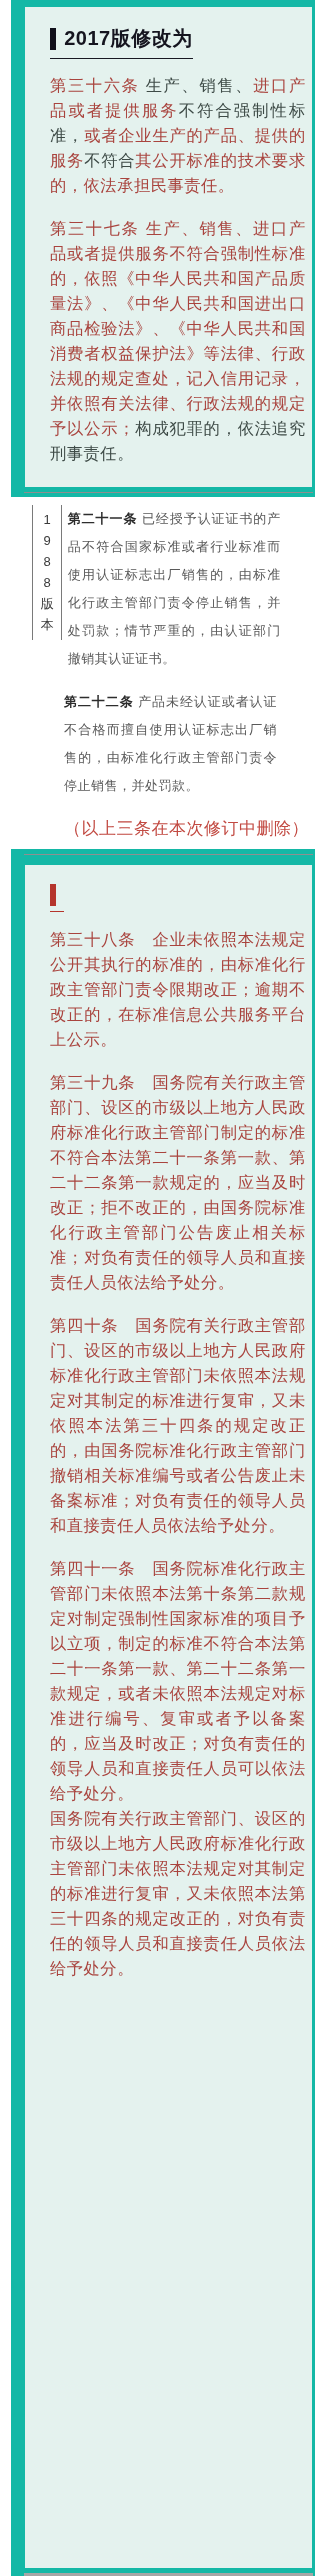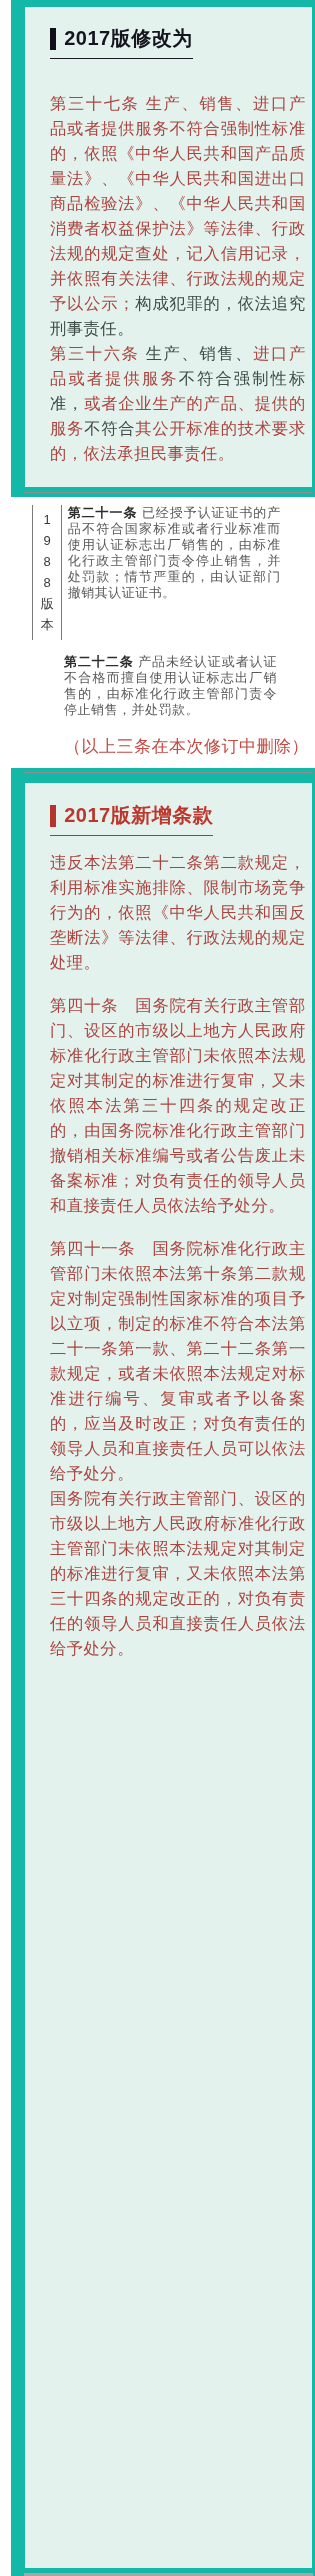--- a/index.html
+++ b/index.html
@@ -76,21 +76,21 @@
   .sidebar1988 .ch {
     display: block;
     width: 13.7px;
     font-size: 13px;
     line-height: 21px;
     color: #3a3a3a;
     text-align: center;
   }
   p.p1988 {
     font-size: 13px;
-    line-height: 16px;
+    line-height: 28px;
     margin: 0;
     text-align: justify;
     letter-spacing: 0.5px;
   }
   .row1988 p.p1988 { margin-left: 5.3px; width: 213px; }
   p.p1988.solo { margin-left: 53px; width: 213px; margin-bottom: 14.7px; }
   p.note1988 {
     font-size: 17px;
     line-height: 21px;
     color: #c24a42;
@@ -107,22 +107,22 @@
 </head>
 <body>
 
 <div class="page">
 
   <section class="card card-modified">
     <div class="hdr hdr-dark">
       <span class="bar"></span><span class="txt">2017版修改为</span>
     </div>
     <div>
+        <p class="para"><span class="seg-red">第三十六条 </span><span class="seg-dark">生产、销售、</span><span class="seg-red">进口产品或者提供服务</span><span class="seg-dark">不符合强制性标准，</span><span class="seg-red">或者企业生产的产品、提供的服务</span><span class="seg-dark">不符合</span><span class="seg-red">其公开标准的技术要求的，依法承担民事责任。</span></p>
         <p class="para gap"><span class="seg-red">第三十七条 生产、销售、进口产品或者提供服务不符合强制性标准的，依照《中华人民共和国产品质量法》、《中华人民共和国进出口商品检验法》、《中华人民共和国消费者权益保护法》等法律、行政法规的规定查处，记入信用记录，并依照有关法律、行政法规的规定予以公示；</span><span class="seg-dark">构成犯罪的，依法追究刑事责任。</span></p>
-        <p class="para"><span class="seg-red">第三十六条 </span><span class="seg-dark">生产、销售、</span><span class="seg-red">进口产品或者提供服务</span><span class="seg-dark">不符合强制性标准，</span><span class="seg-red">或者企业生产的产品、提供的服务</span><span class="seg-dark">不符合</span><span class="seg-red">其公开标准的技术要求的，依法承担民事责任。</span></p>
       </div>
   </section>
 
   <hr class="div">
 
   <section class="sec1988">
     <div class="row1988">
       <div class="sidebar1988">
         <span class="ch">1</span>
         <span class="ch">9</span>
@@ -138,24 +138,25 @@
     <div>
         <p class="p1988 solo"><span class="seg-lead">第二十二条</span><span class="seg-gray"> 产品未经认证或者认证不合格而擅自使用认证标志出厂销售的，由标准化行政主管部门责令停止销售，并处罚款。</span></p>
       </div>
     <p class="note1988">（以上三条在本次修订中删除）</p>
   </section>
 
   <hr class="div">
 
   <section class="card card-new">
     <div class="hdr hdr-red">
-      <span class="bar"></span><span class="txt">2017版新增条款</span>
+      <span class="bar"></span>
     </div>
     <div>
-        <p class="para"><span class="seg-red">违反本法第二十二条第二款规定，利用标准实施排除、限制市场竞争行为的，依照《中华人民共和国反垄断法》等法律、行政法规的规定处理。</span></p>
+        <p class="para"><span class="seg-red">第三十八条　企业未依照本法规定公开其执行的标准的，由标准化行政主管部门责令限期改正；逾期不改正的，在标准信息公共服务平台上公示。</span></p>
+        <p class="para gap"><span class="seg-red">第三十九条　国务院有关行政主管部门、设区的市级以上地方人民政府标准化行政主管部门制定的标准不符合本法第二十一条第一款、第二十二条第一款规定的，应当及时改正；拒不改正的，由国务院标准化行政主管部门公告废止相关标准；对负有责任的领导人员和直接责任人员依法给予处分。</span></p>
         <p class="para gap"><span class="seg-red">第四十条　国务院有关行政主管部门、设区的市级以上地方人民政府标准化行政主管部门未依照本法规定对其制定的标准进行复审，又未依照本法第三十四条的规定改正的，由国务院标准化行政主管部门撤销相关标准编号或者公告废止未备案标准；对负有责任的领导人员和直接责任人员依法给予处分。</span></p>
         <p class="para gap"><span class="seg-red">第四十一条　国务院标准化行政主管部门未依照本法第十条第二款规定对制定强制性国家标准的项目予以立项，制定的标准不符合本法第二十一条第一款、第二十二条第一款规定，或者未依照本法规定对标准进行编号、复审或者予以备案的，应当及时改正；对负有责任的领导人员和直接责任人员可以依法给予处分。</span></p>
         <p class="para"><span class="seg-red">国务院有关行政主管部门、设区的市级以上地方人民政府标准化行政主管部门未依照本法规定对其制定的标准进行复审，又未依照本法第三十四条的规定改正的，对负有责任的领导人员和直接责任人员依法给予处分。</span></p>
         <p class="para gap"></p>
       </div>
   </section>
 
   <div class="bottom-bar"></div>
 
 </div>

